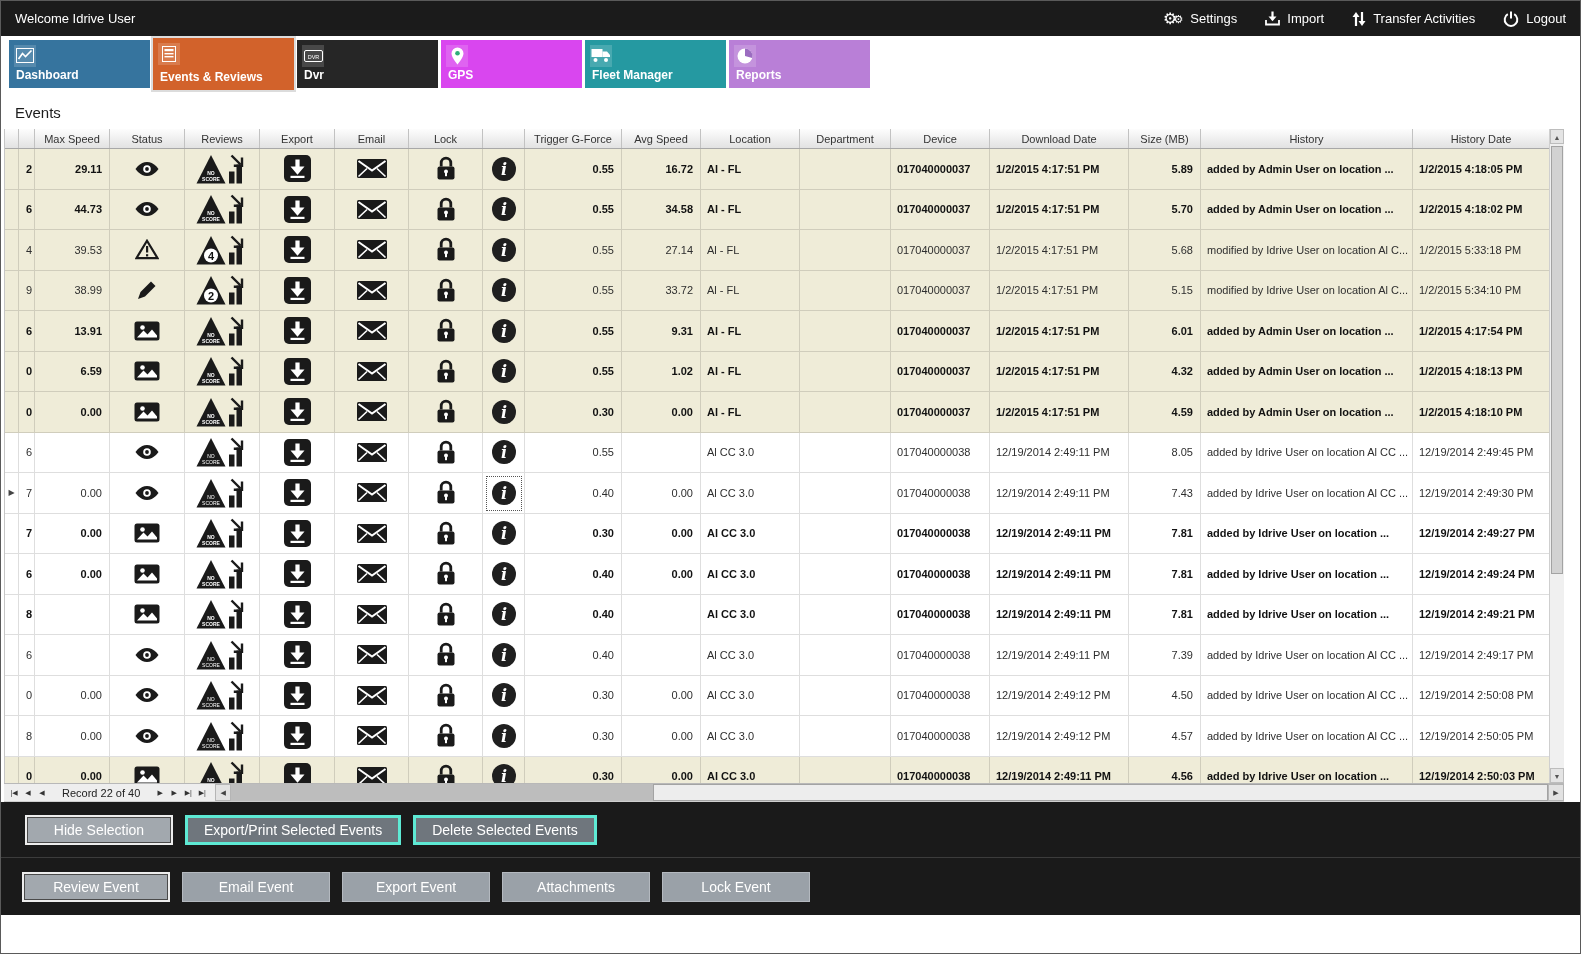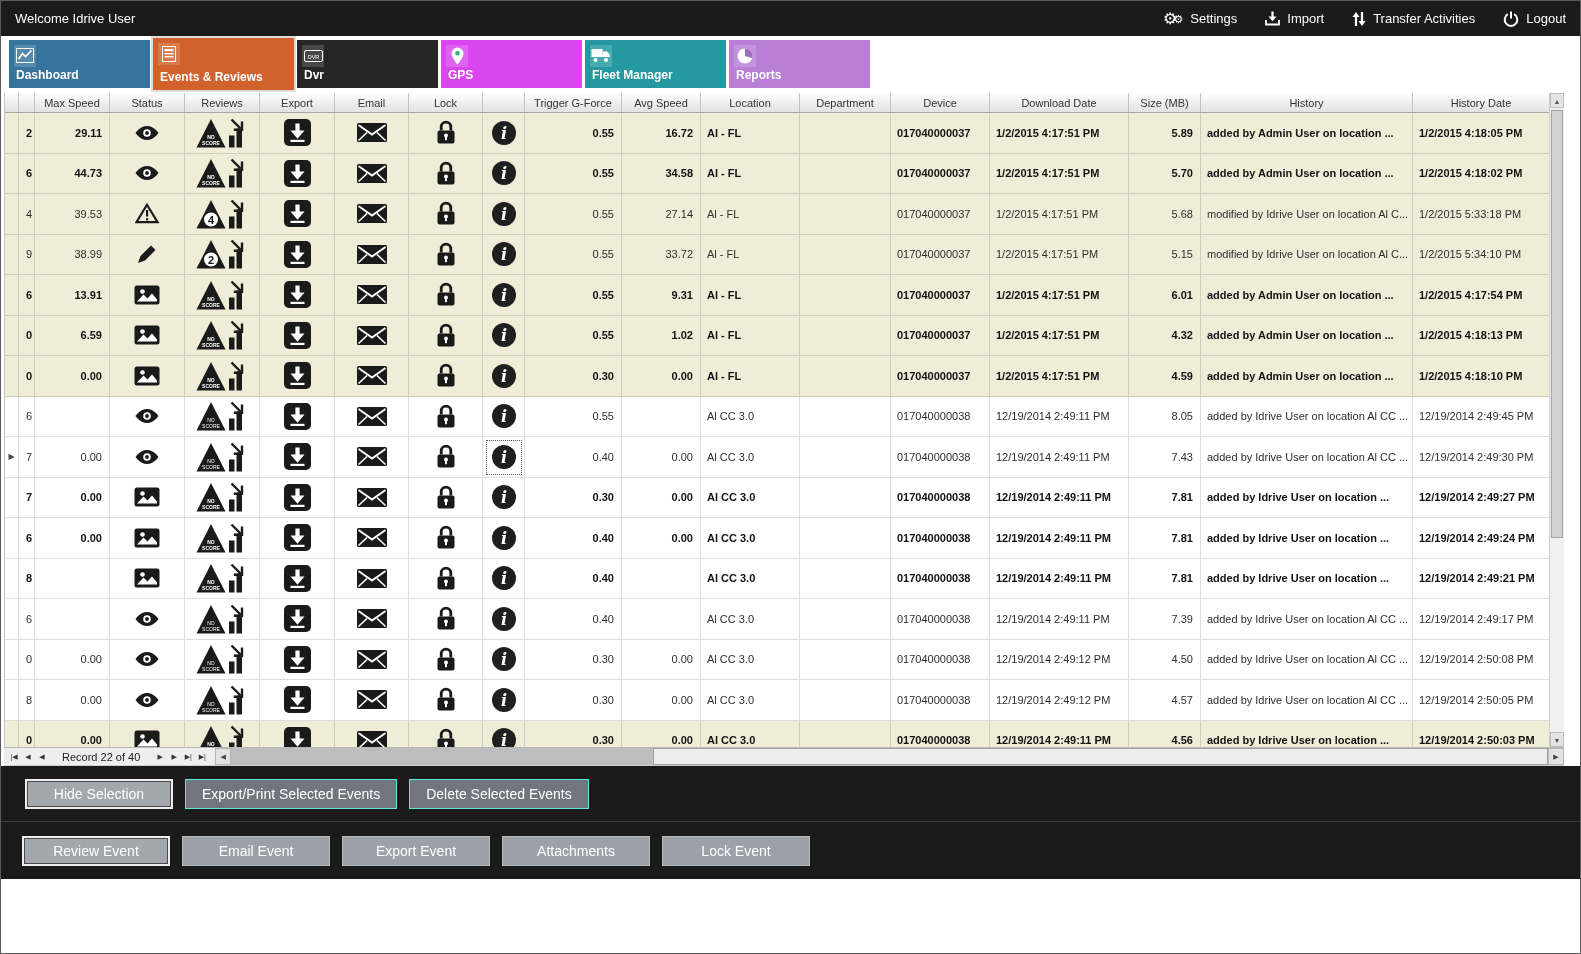--- a/index.html
+++ b/index.html
@@ -69,21 +69,21 @@
   .hscroll { flex: 1; height: 17px; display: flex; align-items: stretch; margin-left: 6px; }
   .harrow { width: 16px; background: #e2e2e2; border: 1px solid #b5b5b5; font-size: 7px; line-height: 15px; text-align: center; color: #444; cursor: pointer; }
   .htrack { flex: 1; background: #bdbdbd; position: relative; }
   .hthumb { position: absolute; left: 32%; right: 0; top: 0; bottom: 0; background: #ededed; border: 1px solid #a3a3a3; cursor: pointer; }
 
   
   .bottom { flex: 0 0 113px; background: #1a1a1a; }
   .strip { height: 56px; display: flex; align-items: center; gap: 12px; padding-left: 24px; border-bottom: 1px solid #3c3c3c; }
   .strip.s2 { height: 57px; padding-left: 21px; border-bottom: none; }
   .act-btn { height: 30px; min-width: 148px; padding: 0 16px; font-family: "Liberation Sans", sans-serif; font-size: 14px; color: #fff; display: flex; align-items: center; justify-content: center; cursor: pointer; white-space: nowrap; }
-  .act-btn.dark { background: #6f767d; border: 1px solid #5eead4; }
+  .act-btn.dark { background: #6f767d; border: 3px solid #5eead4; }
   .act-btn.light { background: #9aa1a8; border: 1px solid #b4b9bf; }
   .act-btn.focused { background: #a2a8ae; border: 2px solid #ededed; box-shadow: inset 0 0 0 1px #4a4a4a; }
 </style>
 </head>
 <body>
 
 <div class="window">
 
 
   <div class="welcomebar">
@@ -182,20 +182,21 @@
         <span class="ticon">
           <svg width="16" height="16" viewBox="0 0 16 16">
             <circle cx="8" cy="8" r="7.5" fill="#fff"></circle>
             <path d="M8 8 L8 0.5 A7.5 7.5 0 0 1 15.2 10 Z" fill="#9b6cc0"></path>
           </svg>
         </span>
         <span class="tlabel">Reports</span>
       </div>
     </div>
 
+  <div class="page-title">Events</div>
 
   <div class="panel">
 
     <div class="gridwrap">
       <div class="g-head" id="g-head">
           <div class="hc sel"></div>
           <div class="hc idf"></div>
           <div class="hc" style="width: 75px;">Max Speed</div>
           <div class="hc" style="width: 75px;">Status</div>
           <div class="hc" style="width: 75px;">Reviews</div>

